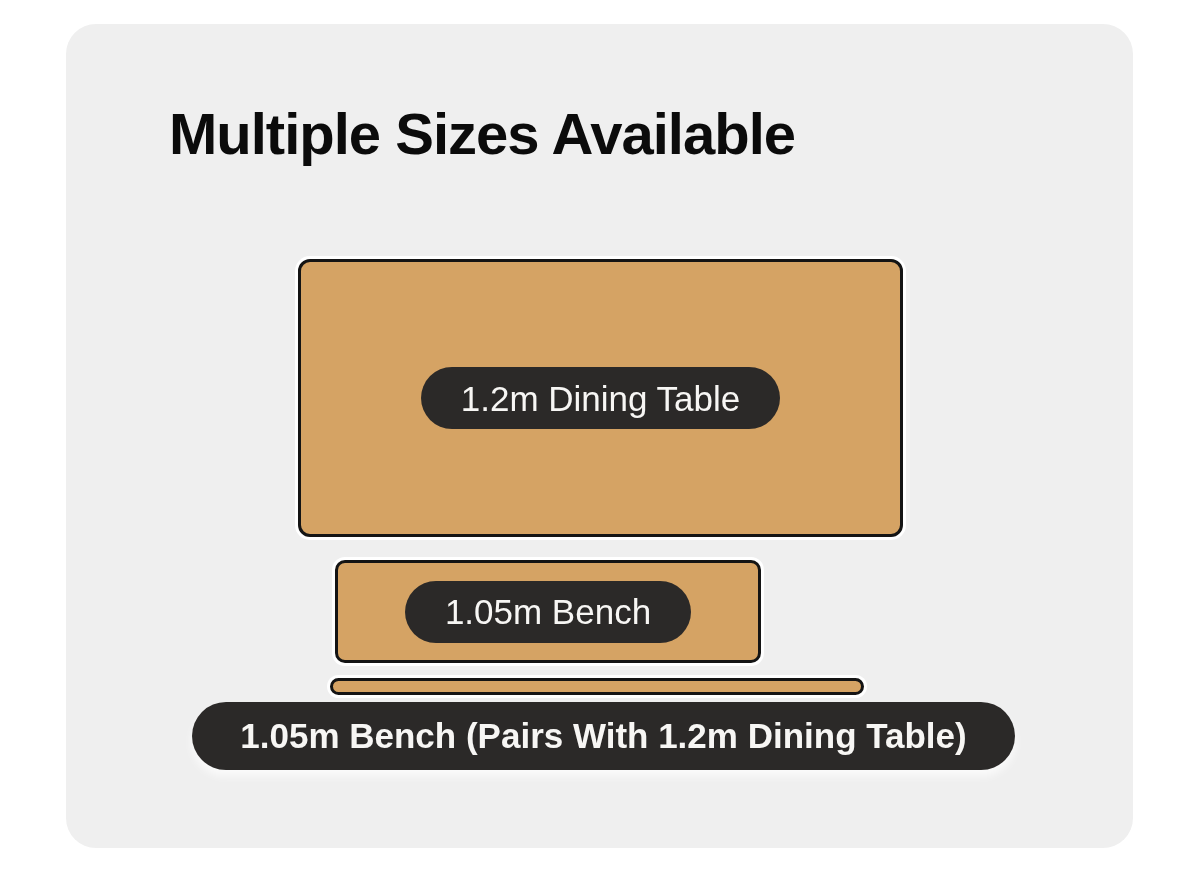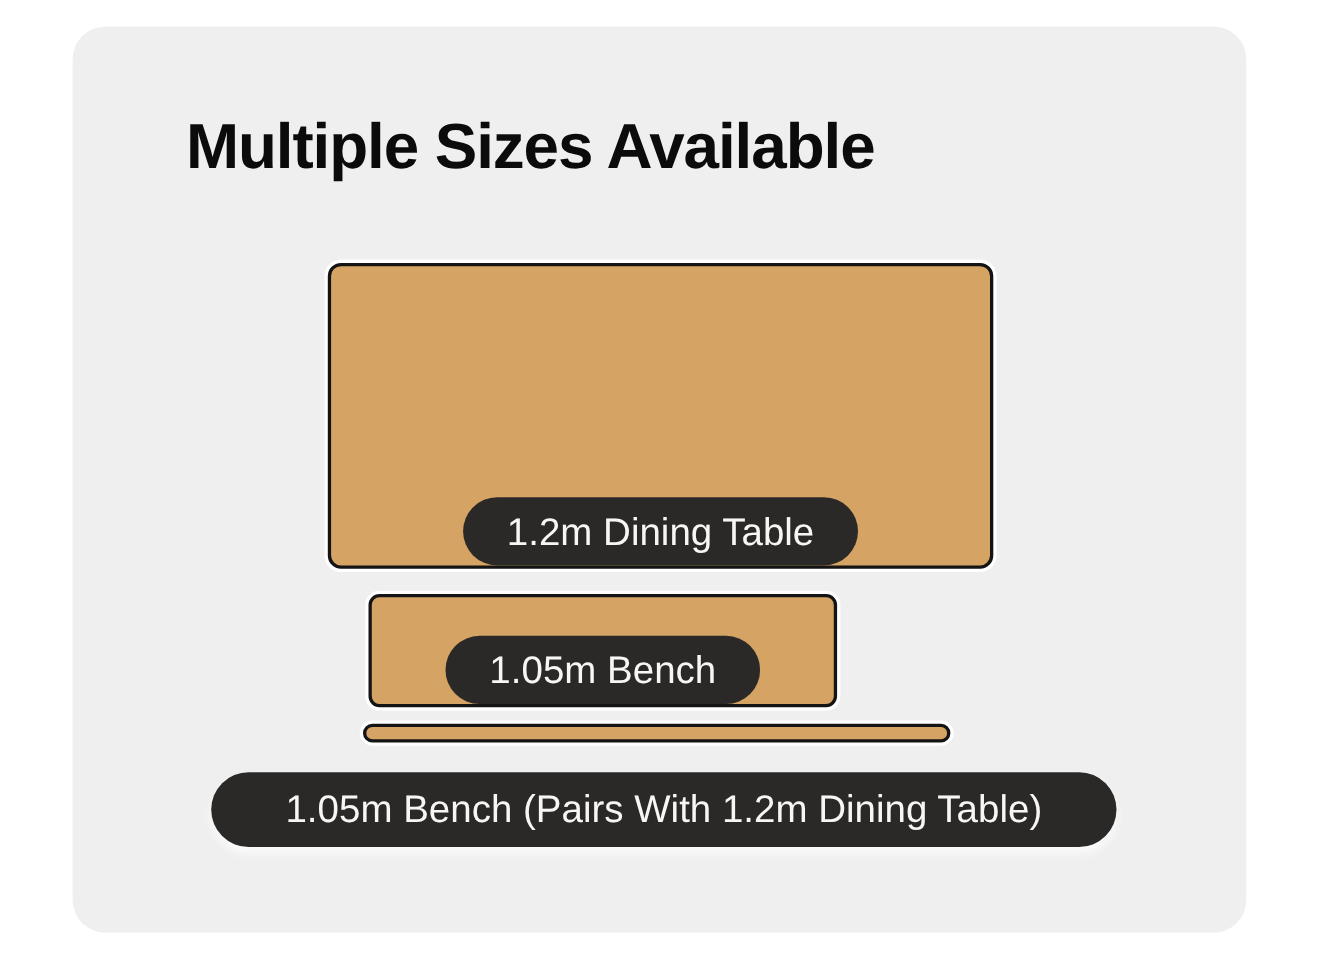--- a/index.html
+++ b/index.html
@@ -34,22 +34,23 @@
     color:var(--title-text);
     white-space:nowrap;
     margin-left:12px;
   }
   .wood-shape{
     position:absolute;
     background:var(--wood);
     border:3px solid var(--outline);
     box-shadow:0 0 0 3px #ffffff;
     display:flex;
-    align-items:flex-end;
+    align-items:center;
     justify-content:center;
+    margin-top:20px;
   }
   .table-shape{
     left:232px; top:215px;
     width:605px; height:278px;
     border-radius:12px;
   }
   .bench-shape{
     left:269px; top:516px;
     width:426px; height:103px;
     border-radius:10px;
@@ -78,20 +79,21 @@
     width:823px; height:68px;
     background:var(--label-bg);
     color:var(--label-text);
     border-radius:999px;
     font-size:35px;
     display:flex;
     align-items:center;
     justify-content:center;
     white-space:nowrap;
     box-shadow:0 6px 10px rgba(255,255,255,0.75);
+    font-weight:bold;
   }
 </style>
 </head>
 <body>
 
 <div class="card">
 
   <h1 class="title">Multiple Sizes Available</h1>
 
   <div class="wood-shape table-shape">

